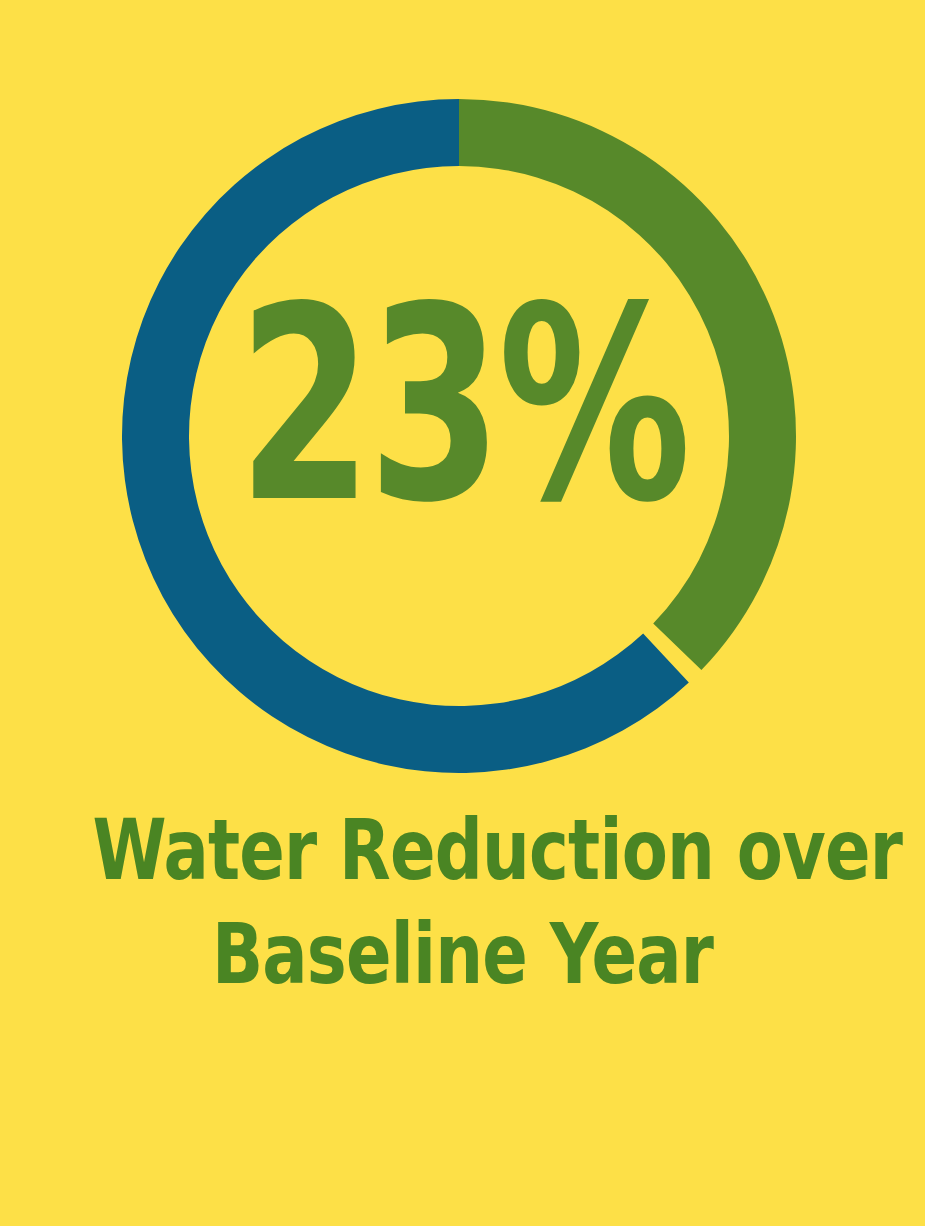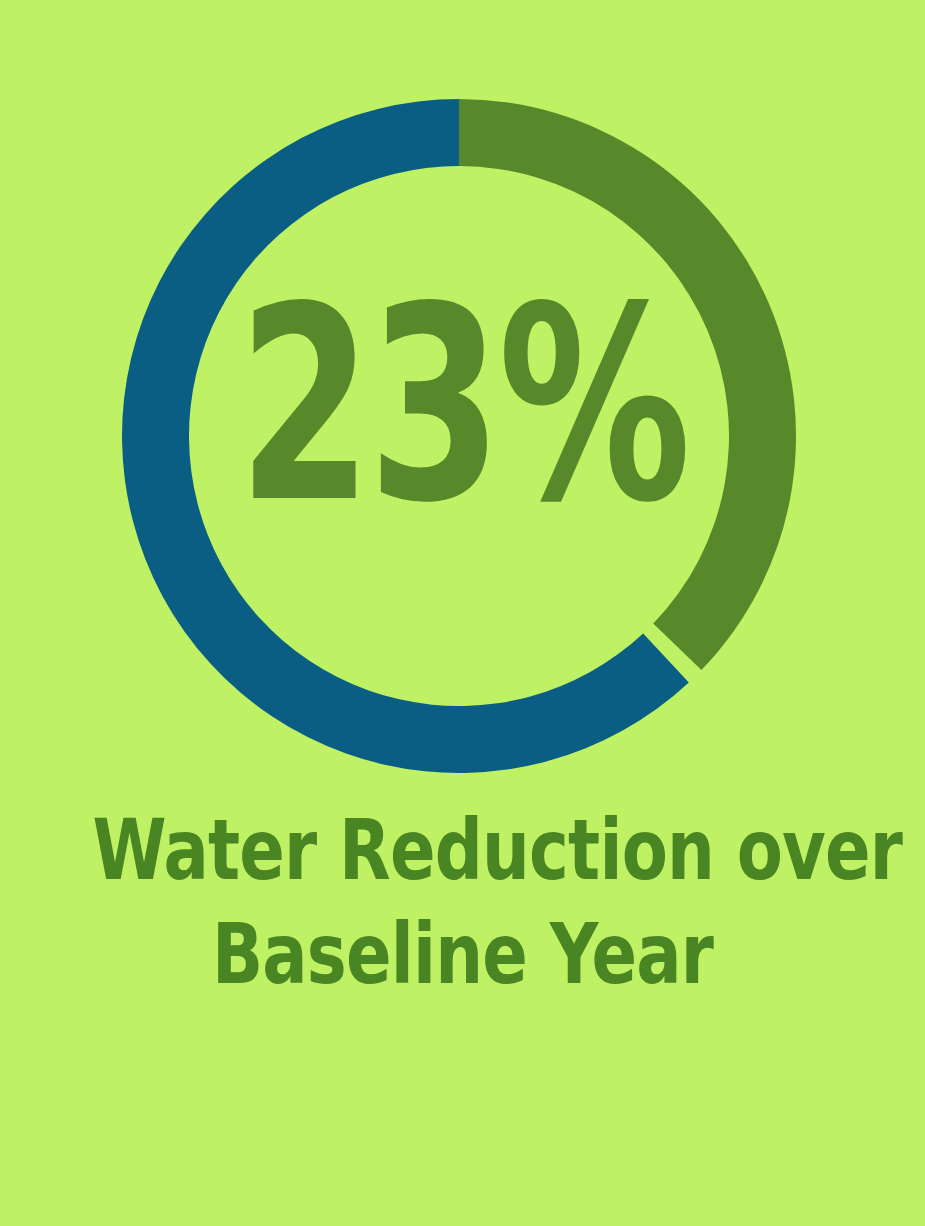--- a/index.html
+++ b/index.html
@@ -8,21 +8,21 @@
     padding: 0;
     background: #ffffff;
   }
   body {
     font-family: "Liberation Sans", sans-serif;
   }
   #page {
     position: relative;
     width: 925px;
     height: 1226px;
-    background: #bef264;
+    background: #fde047;
     overflow: hidden;
   }
 
   
   #donut-wrap {
     position: absolute;
     left: 0;
     top: 0;
     width: 925px;
     height: 800px;

